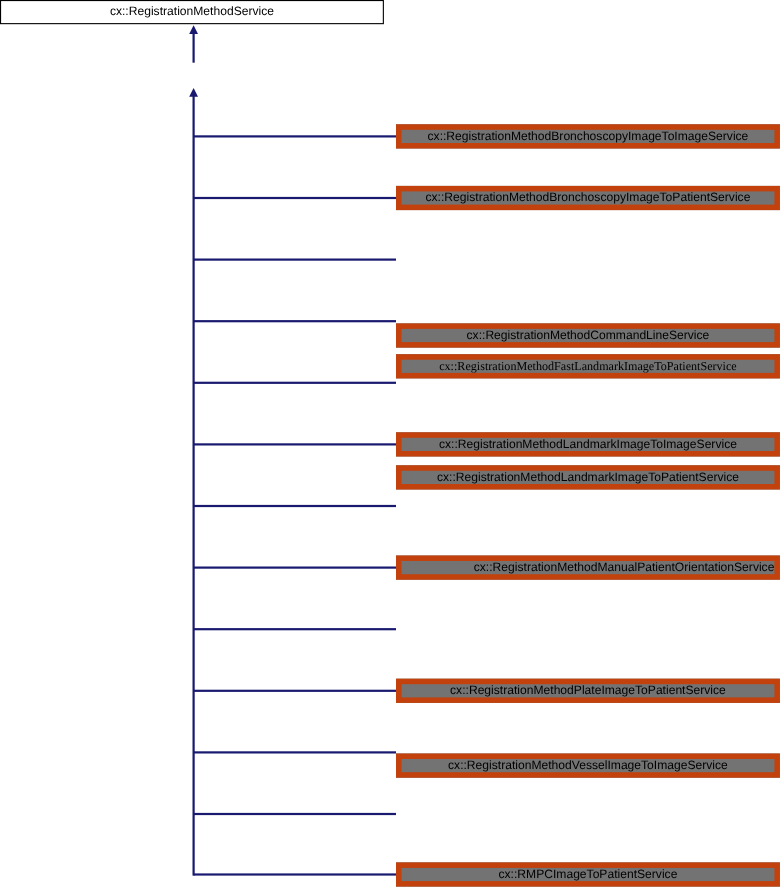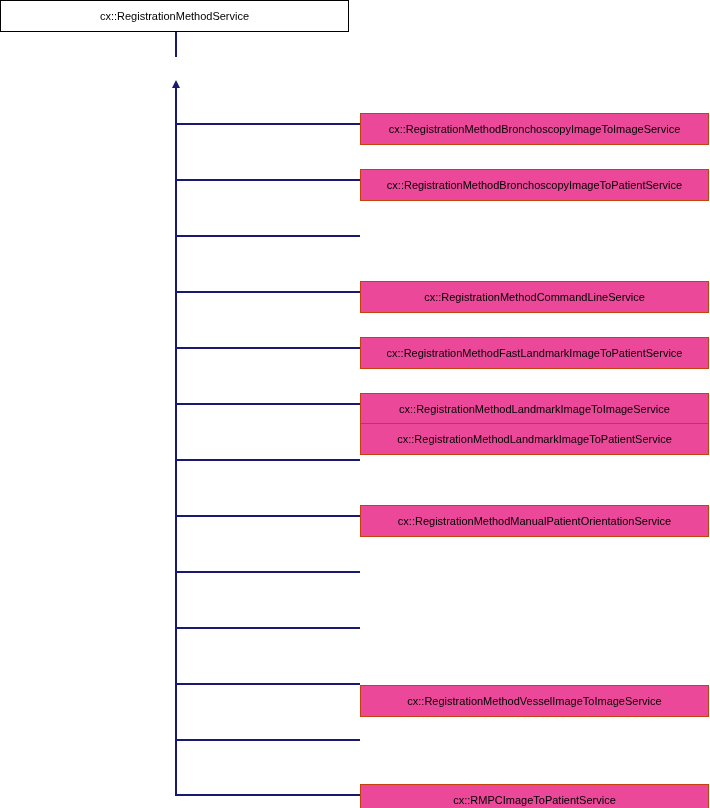--- a/index.html
+++ b/index.html
@@ -9,42 +9,42 @@
     height: 808px;
     background: #ffffff;
     font-family: "Liberation Sans", "DejaVu Sans", sans-serif;
     font-size: 11px;
     color: #000000;
     overflow: hidden;
   }
   .node {
     position: absolute;
     box-sizing: border-box;
-    height: 32px;
+    height: 22px;
     display: flex;
     align-items: center;
     justify-content: center;
     text-align: center;
     white-space: nowrap;
     overflow: hidden;
   }
   .node-root {
     left: 0; top: 1; width: 349px; height: 21px;
     background: #C0C0C0;
     border: 1px solid #000000;
   }
   .node-base {
     left: 0; top: 57; width: 349px;
     background: #ffffff;
     border: 1px solid #000000;
   }
   .node-child {
     left: 360px; width: 349px;
-    background: #ec4899;
-    border: 1px solid #c2410c;
+    background: #737373;
+    border: 5px solid #c2410c;
   }
   .vline, .hline {
     position: absolute;
     background: #191970;
   }
   .vline { width: 2px; }
   .hline { height: 2px; }
   .arrowhead {
     position: absolute;
     width: 0; height: 0;
@@ -92,34 +92,37 @@
   <div class="hline" style="left:176px; top:683px; width:184px;"></div>
   <div class="hline" style="left:176px; top:739px; width:184px;"></div>
   <div class="hline" style="left:176px; top:794px; width:184px;"></div>
 
   <div class="node node-child" style="top:113px;">
     <span>cx::RegistrationMethodBronchoscopyImageToImageService</span>
   </div>
   <div class="node node-child" style="top:169px;">
     <span>cx::RegistrationMethodBronchoscopyImageToPatientService</span>
   </div>
-  <div class="node node-child" style="top:281px;text-align:center;">
+  <div class="node node-child" style="top:294px;text-align:center;">
     <span>cx::RegistrationMethodCommandLineService</span>
   </div>
-  <div class="node node-child" style="top:337px;">
+  <div class="node node-child" style="top:322px;font-family:Liberation Serif, serif;">
     <span>cx::RegistrationMethodFastLandmarkImageToPatientService</span>
   </div>
   <div class="node node-child" style="top:393px;">
     <span>cx::RegistrationMethodLandmarkImageToImageService</span>
   </div>
   <div class="node node-child" style="top:423px;justify-content:center;">
     <span>cx::RegistrationMethodLandmarkImageToPatientService</span>
   </div>
-  <div class="node node-child" style="top:505px;">
+  <div class="node node-child" style="top:505px;justify-content:flex-end;">
     <span>cx::RegistrationMethodManualPatientOrientationService</span>
+  </div>
+  <div class="node node-child" style="top:617px;">
+    <span>cx::RegistrationMethodPlateImageToPatientService</span>
   </div>
   <div class="node node-child" style="top:673px;margin-top:12px;">
     <span>cx::RegistrationMethodVesselImageToImageService</span>
   </div>
   <div class="node node-child" style="top:784px;">
     <span>cx::RMPCImageToPatientService</span>
   </div>
 
 </div>
 

